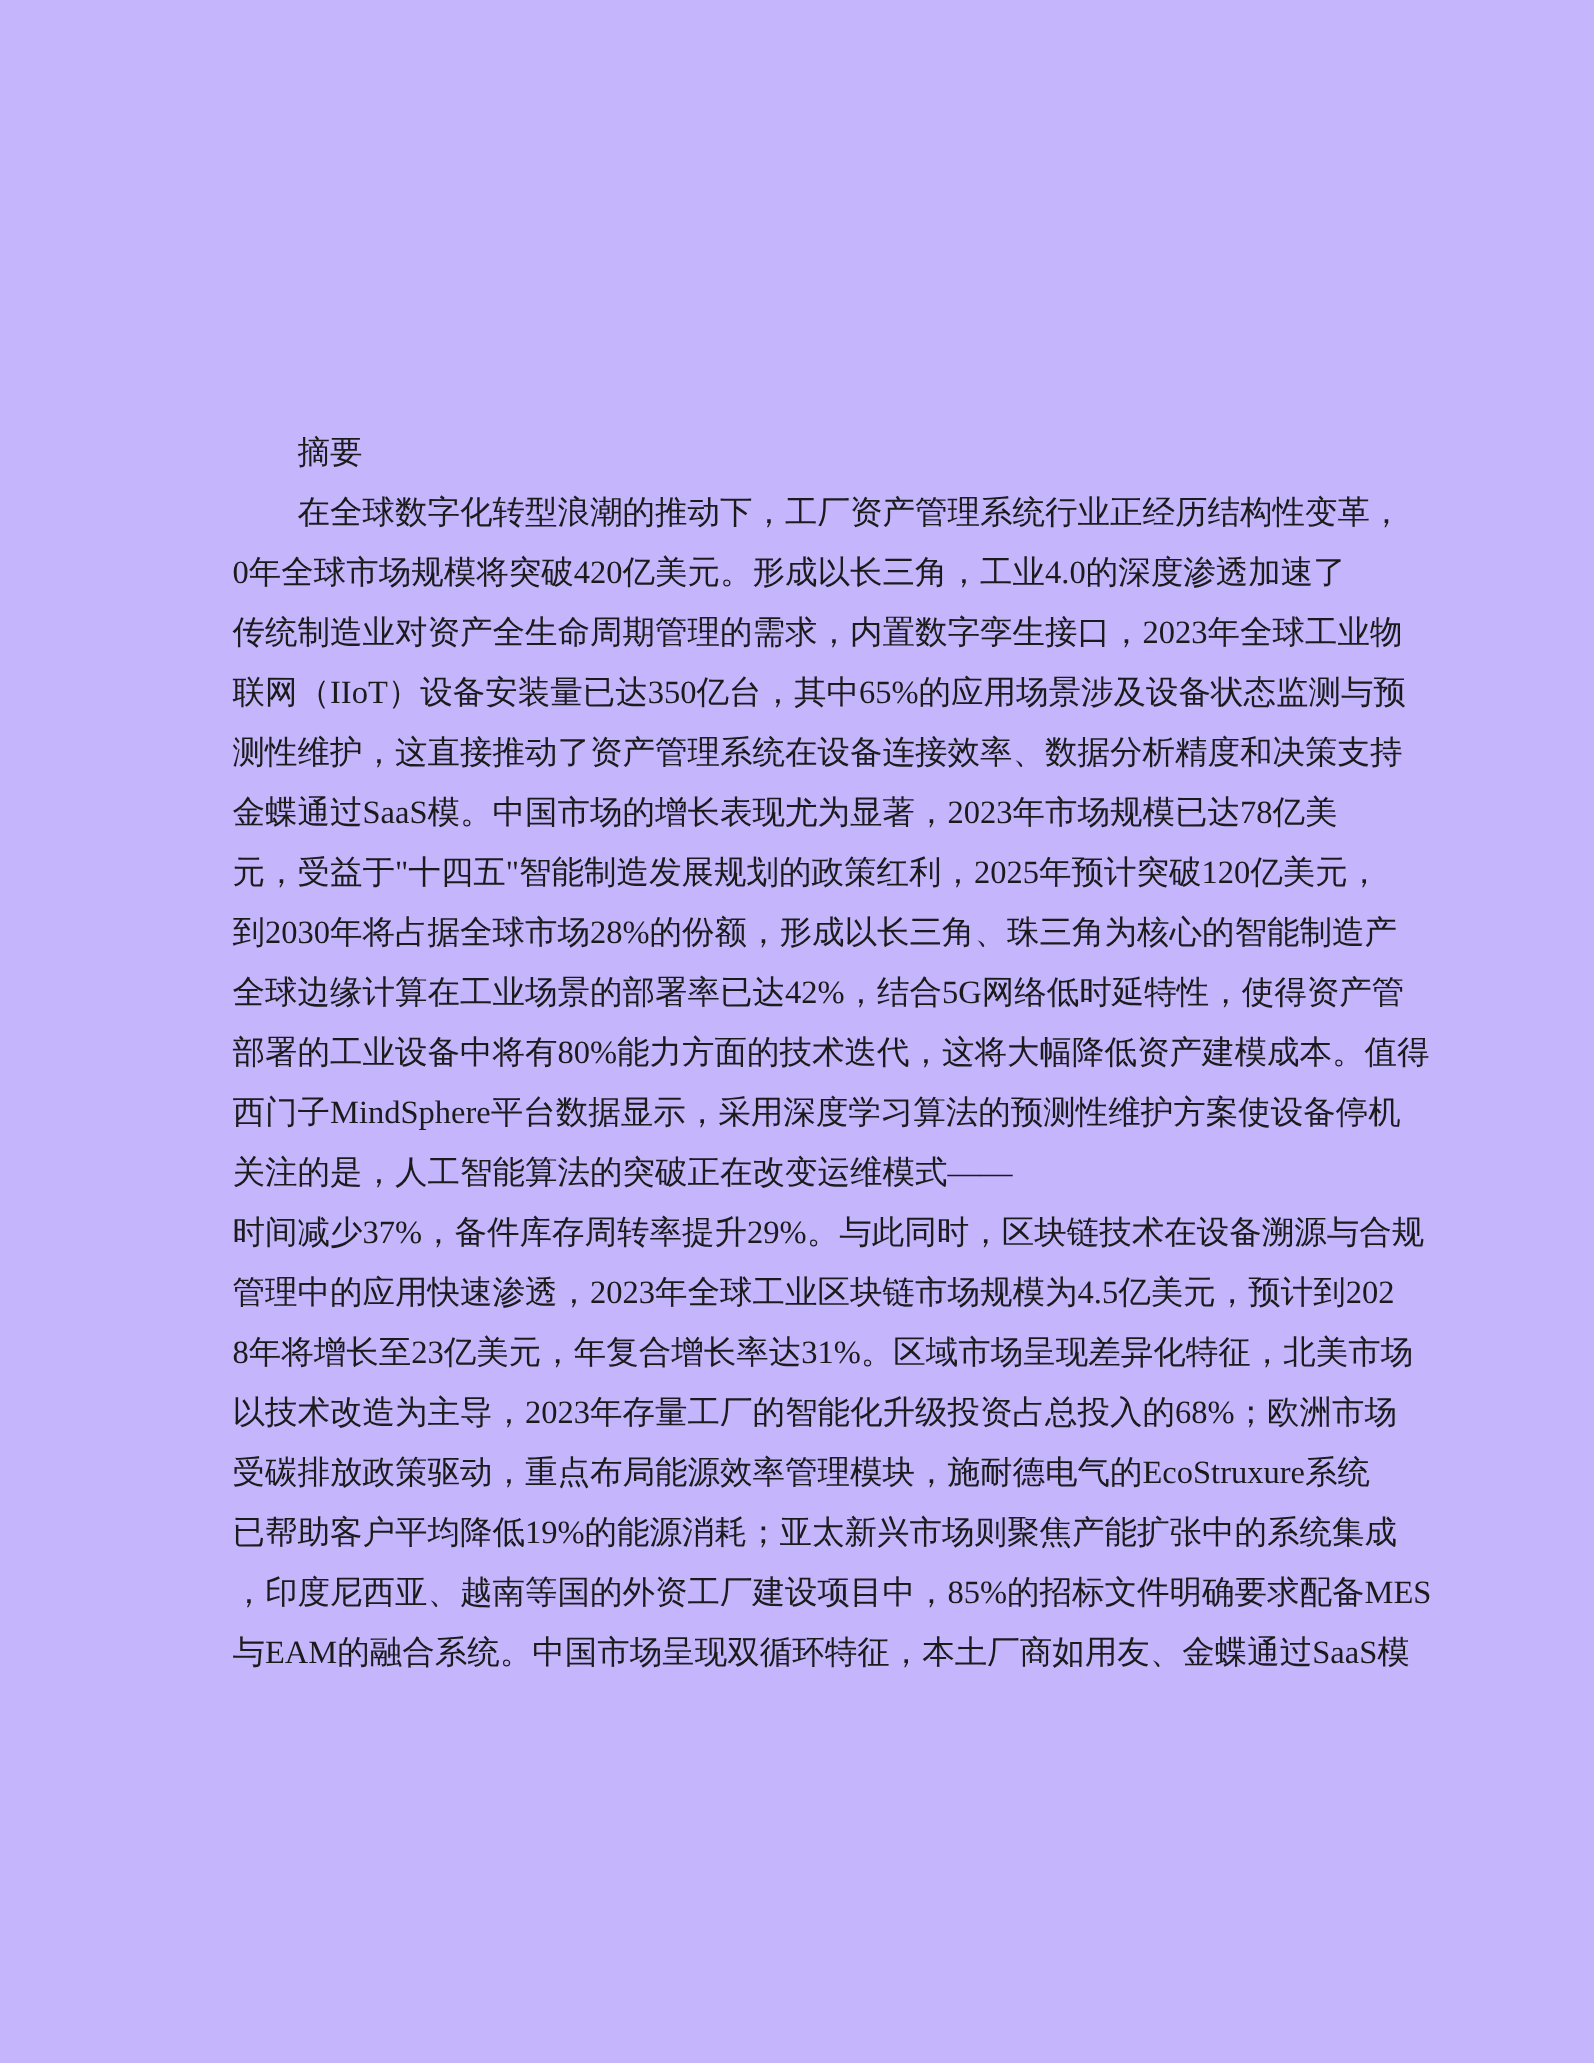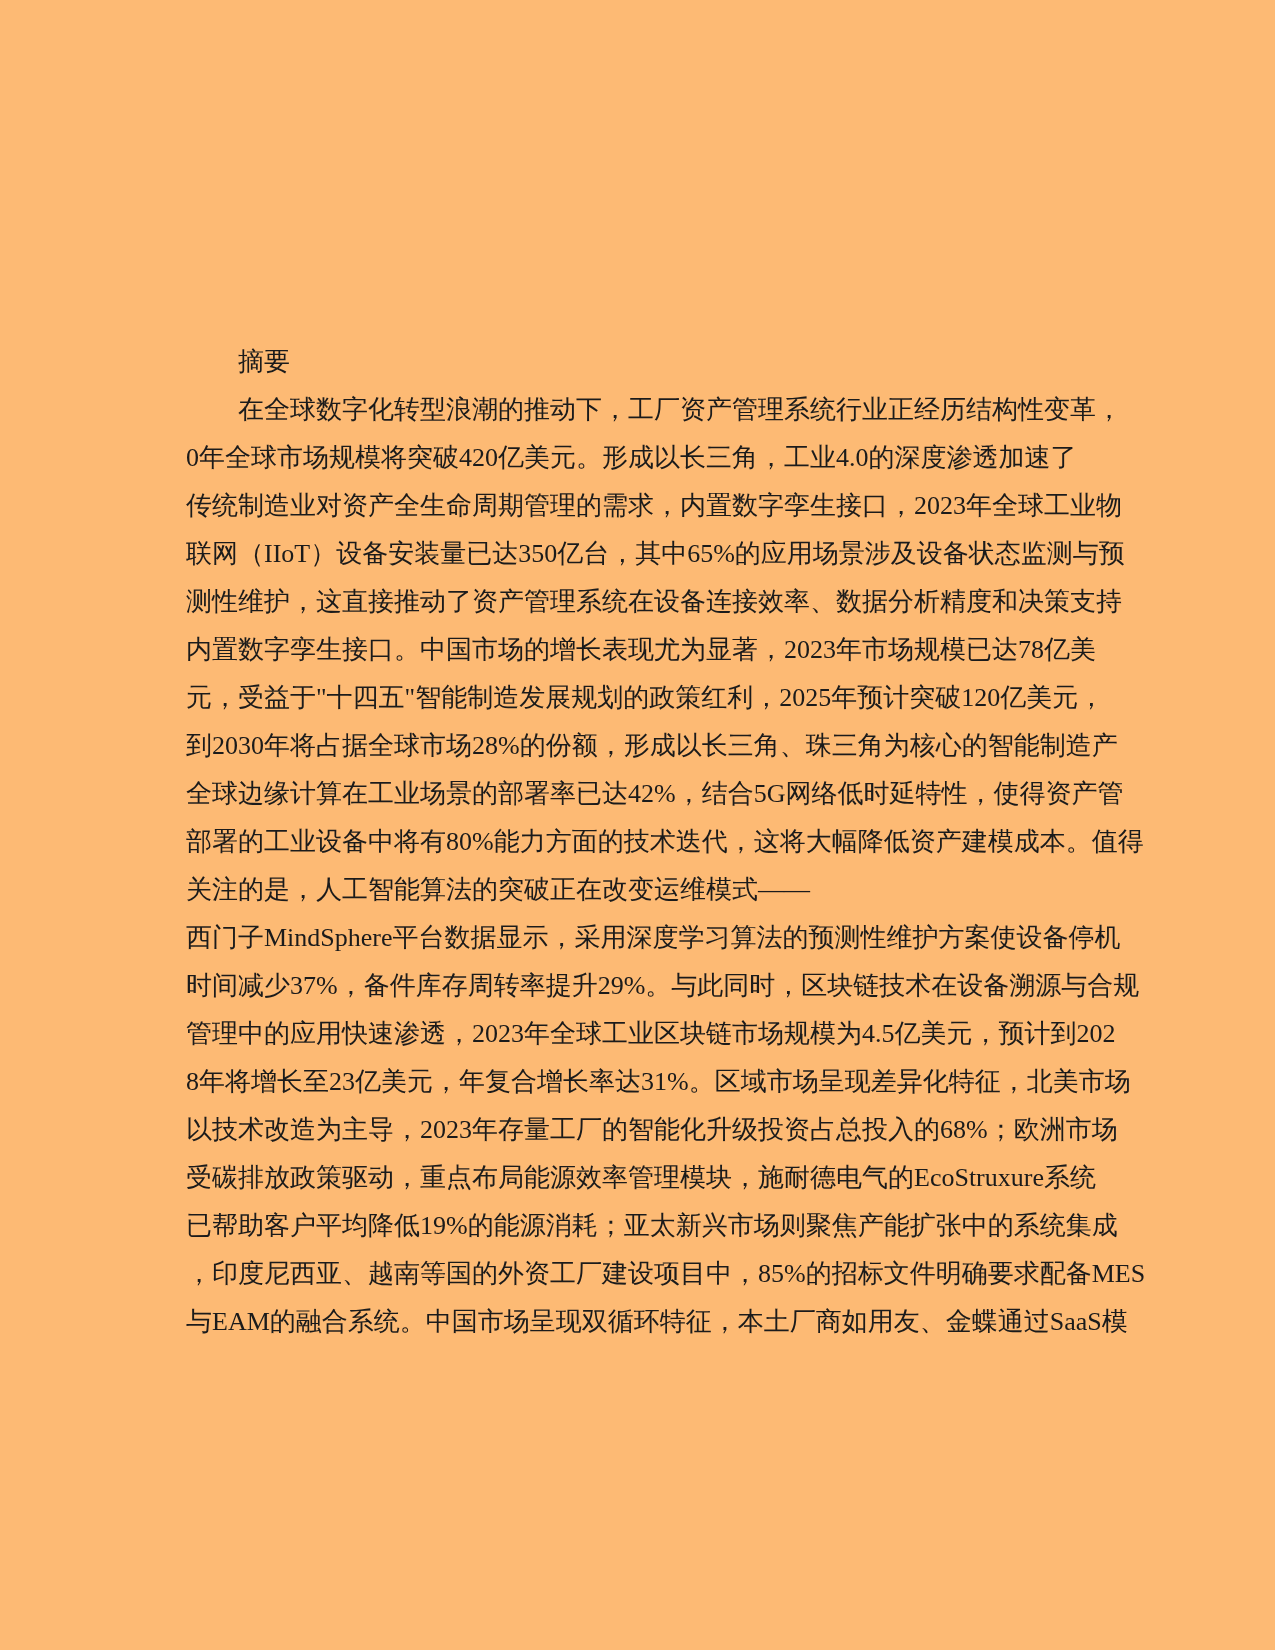--- a/index.html
+++ b/index.html
@@ -4,21 +4,21 @@
 <style>
   html, body {
     margin: 0;
     padding: 0;
     background: #ffffff;
   }
   .page {
     position: relative;
     width: 1275px;
     height: 1650px;
-    background: #fdba74;
+    background: #c4b5fd;
     overflow: hidden;
     font-family: "Liberation Serif", "DejaVu Serif", serif;
   }
   .abstract-block {
     position: absolute;
     left: 186px;
     top: 338px;
     width: 940px;
     color: #1b1b1b;
     font-size: 26px;
@@ -37,27 +37,27 @@
 <body>
 
 <div class="page">
   <div class="abstract-block">
     <div class="text-line indented">摘要</div>
     <div class="text-line indented">在全球数字化转型浪潮的推动下，工厂资产管理系统行业正经历结构性变革，</div>
     <div class="text-line">0年全球市场规模将突破420亿美元。形成以长三角，工业4.0的深度渗透加速了</div>
     <div class="text-line">传统制造业对资产全生命周期管理的需求，内置数字孪生接口，2023年全球工业物</div>
     <div class="text-line">联网（IIoT）设备安装量已达350亿台，其中65%的应用场景涉及设备状态监测与预</div>
     <div class="text-line">测性维护，这直接推动了资产管理系统在设备连接效率、数据分析精度和决策支持</div>
-    <div class="text-line">内置数字孪生接口。中国市场的增长表现尤为显著，2023年市场规模已达78亿美</div>
+    <div class="text-line">金蝶通过SaaS模。中国市场的增长表现尤为显著，2023年市场规模已达78亿美</div>
     <div class="text-line">元，受益于"十四五"智能制造发展规划的政策红利，2025年预计突破120亿美元，</div>
     <div class="text-line">到2030年将占据全球市场28%的份额，形成以长三角、珠三角为核心的智能制造产</div>
     <div class="text-line">全球边缘计算在工业场景的部署率已达42%，结合5G网络低时延特性，使得资产管</div>
     <div class="text-line">部署的工业设备中将有80%能力方面的技术迭代，这将大幅降低资产建模成本。值得</div>
+    <div class="text-line">西门子MindSphere平台数据显示，采用深度学习算法的预测性维护方案使设备停机</div>
     <div class="text-line">关注的是，人工智能算法的突破正在改变运维模式——</div>
-    <div class="text-line">西门子MindSphere平台数据显示，采用深度学习算法的预测性维护方案使设备停机</div>
     <div class="text-line">时间减少37%，备件库存周转率提升29%。与此同时，区块链技术在设备溯源与合规</div>
     <div class="text-line">管理中的应用快速渗透，2023年全球工业区块链市场规模为4.5亿美元，预计到202</div>
     <div class="text-line">8年将增长至23亿美元，年复合增长率达31%。区域市场呈现差异化特征，北美市场</div>
     <div class="text-line">以技术改造为主导，2023年存量工厂的智能化升级投资占总投入的68%；欧洲市场</div>
     <div class="text-line">受碳排放政策驱动，重点布局能源效率管理模块，施耐德电气的EcoStruxure系统</div>
     <div class="text-line">已帮助客户平均降低19%的能源消耗；亚太新兴市场则聚焦产能扩张中的系统集成</div>
     <div class="text-line">，印度尼西亚、越南等国的外资工厂建设项目中，85%的招标文件明确要求配备MES</div>
     <div class="text-line">与EAM的融合系统。中国市场呈现双循环特征，本土厂商如用友、金蝶通过SaaS模</div>
   </div>
 </div>

